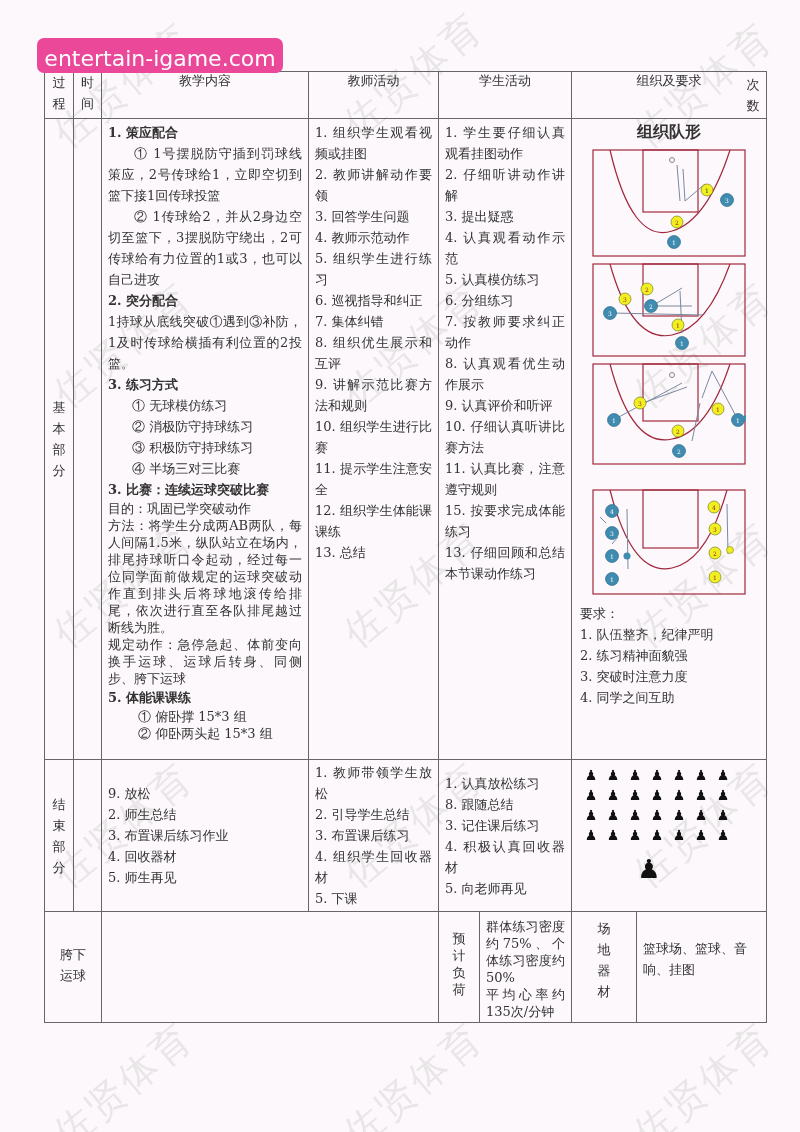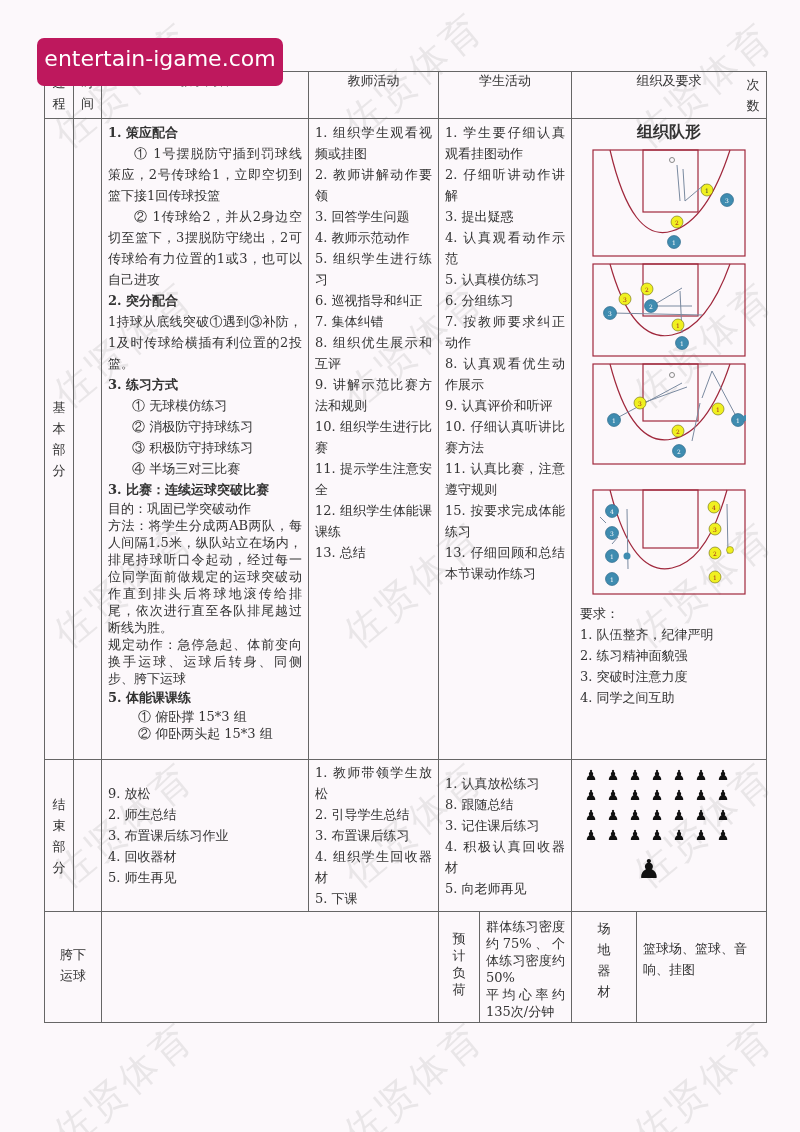--- a/index.html
+++ b/index.html
@@ -4,22 +4,22 @@
 <style>
   html, body { margin:0; padding:0; }
   body {
     width:800px; height:1132px; position:relative; overflow:hidden;
     background:#fcf8fb;
     font-family:"DejaVu Serif","Liberation Serif",serif;
     color:#333;
   }
   .wm { position:absolute; font-size:38px; color:rgba(150,150,150,0.18); transform:rotate(-40deg); white-space:nowrap; pointer-events:none; font-family:"DejaVu Sans",sans-serif; letter-spacing:4px; }
   .badge {
-    position:absolute; left:37px; top:38px; width:246px; height:48px;
-    background:#be185d; border-radius:7px; color:#fff;
+    position:absolute; left:37px; top:38px; width:246px; height:35px;
+    background:#ec4899; border-radius:7px; color:#fff;
     font-family:"DejaVu Sans","Liberation Sans",sans-serif; font-size:22px;
     line-height:42px; text-align:center; z-index:10;
   }
   table.plan {
     position:absolute; left:44px; top:71px; width:722px;
     border-collapse:collapse; table-layout:fixed; font-size:13px;
   }
   table.plan td { border:1px solid #666; vertical-align:top; padding:0; }
   .hdr td { height:46px; vertical-align:middle; text-align:center; }
   .vtxt { text-align:center; line-height:21px; font-size:13px; }

